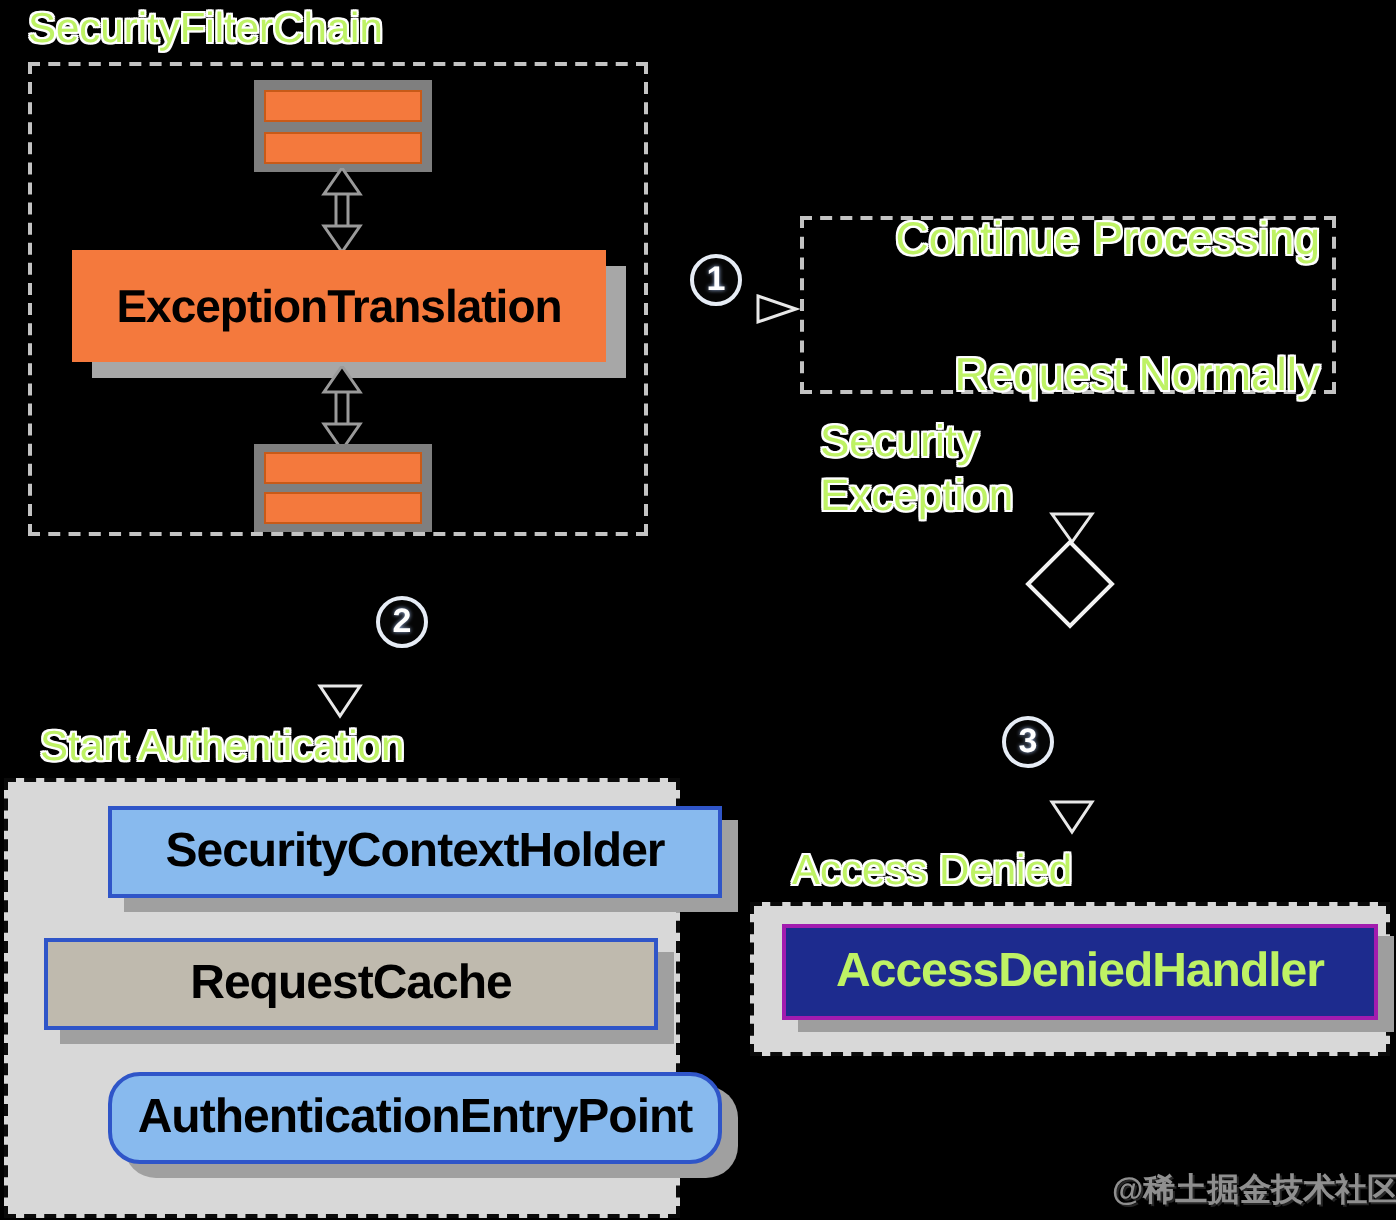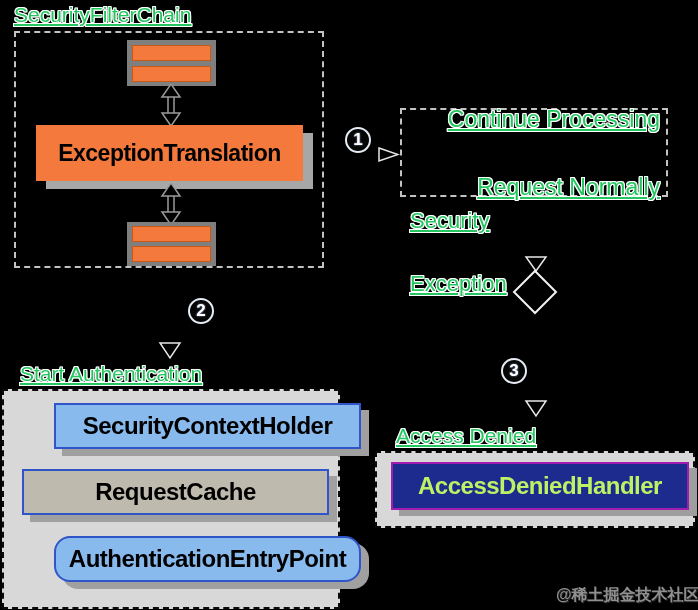--- a/index.html
+++ b/index.html
@@ -3,24 +3,23 @@
 <meta charset="utf-8">
 <style>
   html,body{margin:0;padding:0;background:#000;}
   #stage{
     position:relative;width:698px;height:610px;background:#000;overflow:hidden;
     font-family:"Liberation Sans","DejaVu Sans",sans-serif;
   }
   .abs{position:absolute;}
   
   .halo{
-    color:#22c55e;font-size:21px;font-weight:400;white-space:nowrap;
+    color:#bef264;font-size:21px;font-weight:400;white-space:nowrap;
     text-shadow:-1px -1px 0 #fff,1px -1px 0 #fff,-1px 1px 0 #fff,1px 1px 0 #fff,
                  0 -1px 0 #fff,0 1px 0 #fff,-1px 0 0 #fff,1px 0 0 #fff;
-    text-decoration:underline;
   }
   .dashed-dark-box{border:2px dashed #c3c3c3;background:#000;box-sizing:border-box;}
   .panel{background:#d8d8d8;border:2px dashed #0a0a0a;box-sizing:border-box;}
   .gray-strip{background:#7f7f7f;}
   .mini-bar{
     position:absolute;left:5px;width:79px;height:16px;background:#f4793d;
     border:1px solid #c85a18;box-sizing:border-box;
   }
   .orange-box{
     background:#f4793d;color:#000;font-weight:700;font-size:23px;line-height:27px;
@@ -92,21 +91,21 @@
     <polygon points="1,2 20,8.5 1,15" fill="#000" stroke="#e8e8e8" stroke-width="1.5"></polygon>
   </svg>
 
   <div class="abs dashed-dark-box" style="left:400px;top:108px;width:268px;height:89px;display:flex;flex-direction:column;justify-content:center;text-align:right;padding-right:6px;gap:42px;">
     <span class="halo" style="font-size:23px;line-height:26px;">Continue Processing</span>
     <span class="halo" style="font-size:23px;line-height:26px;">Request Normally</span>
   </div>
 
   <div class="abs" style="left:410px;top:207px;">
     <div class="halo" style="font-size:22px;line-height:27px;">Security</div>
-    <div class="halo" style="font-size:22px;line-height:27px;margin-top:36px;">Exception</div>
+    <div class="halo" style="font-size:22px;line-height:27px;">Exception</div>
   </div>
 
   <svg class="abs" style="left:524px;top:256px;" width="24" height="16" viewBox="0 0 24 16">
     <polygon points="2,1 22,1 12,15" fill="#000" stroke="#e8e8e8" stroke-width="1.5"></polygon>
   </svg>
 
   <svg class="abs" style="left:512px;top:269px;" width="46" height="46" viewBox="0 0 46 46">
     <polygon points="23,2 44,23 23,44 2,23" fill="#000" stroke="#f2f2f2" stroke-width="2"></polygon>
   </svg>
 

